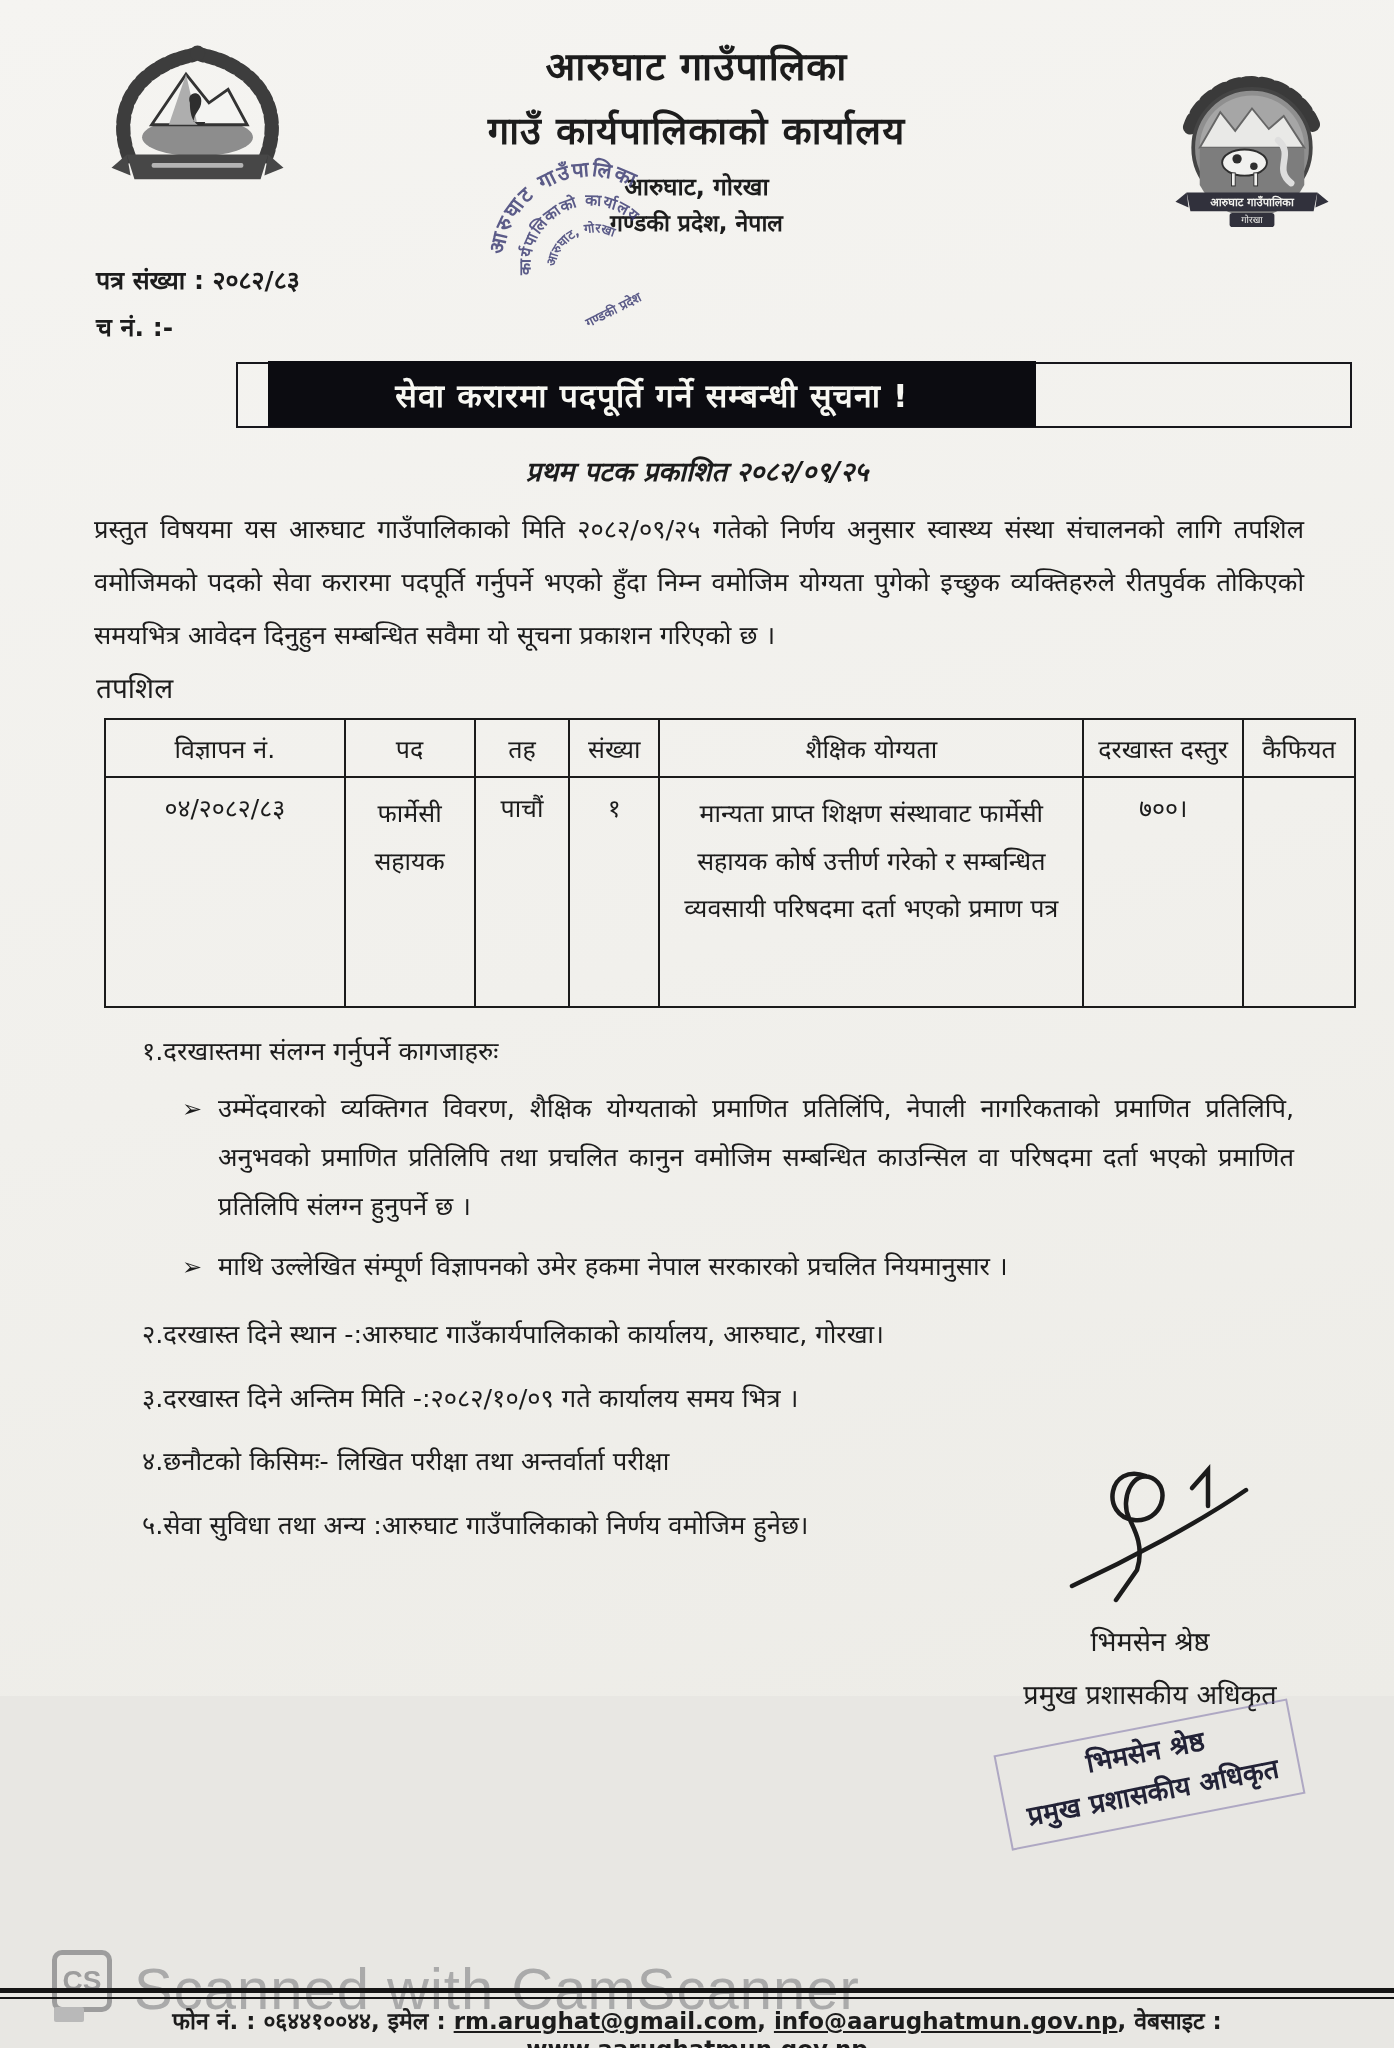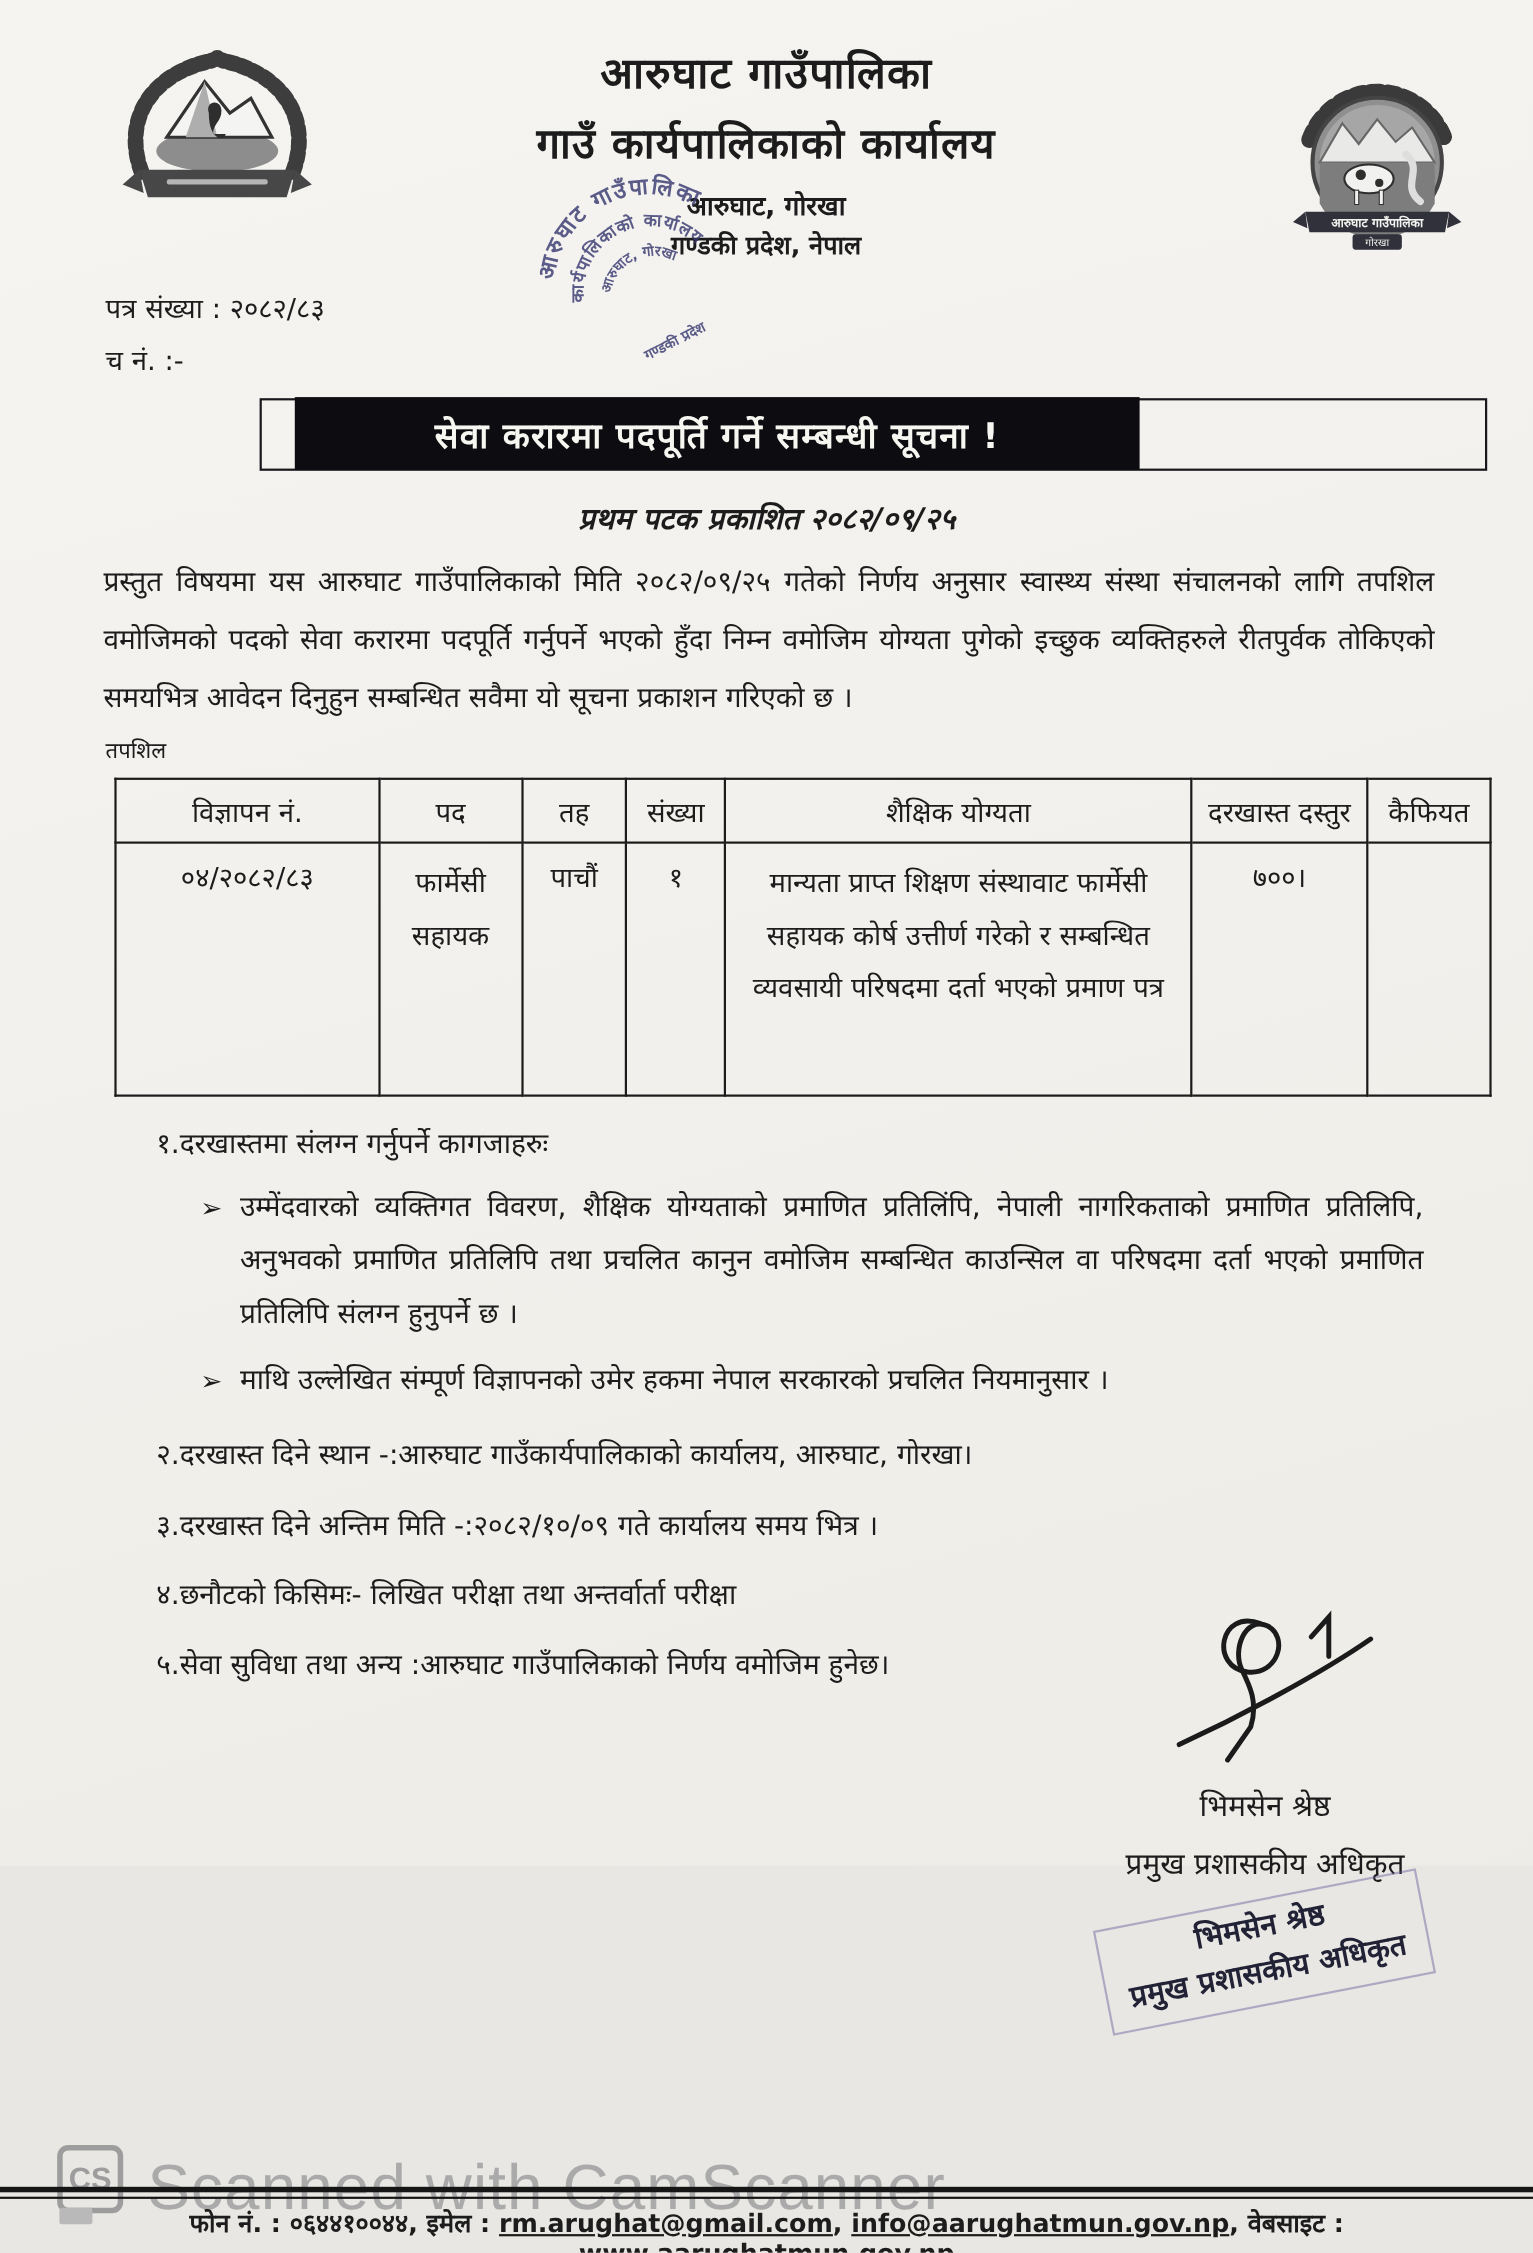--- a/index.html
+++ b/index.html
@@ -13,34 +13,34 @@
   
   .header{display:flex;padding:34px 58px 0 100px;align-items:flex-start;}
   .emblem-left{width:195px;height:172px;flex:0 0 auto;}
   .header-center{flex:1;text-align:center;margin-top:4px;margin-right:70px;}
   .org-name{font-size:39px;font-weight:bold;letter-spacing:1px;}
   .office-name{font-size:38px;font-weight:bold;margin-top:12px;letter-spacing:1px;}
   .addr1{font-size:24px;font-weight:bold;margin-top:14px;}
   .addr2{font-size:23px;font-weight:bold;margin-top:4px;}
   .emblem-right{width:168px;height:182px;flex:0 0 auto;margin-top:18px;}
   
-  .ref-block{margin:30px 0 0 96px;font-size:25px;font-weight:normal;line-height:1.0;}
+  .ref-block{margin:30px 0 0 96px;font-size:25px;font-weight:bold;line-height:1.0;}
   .ref-line{margin-bottom:22px;}
   
   .ink-stamp{position:absolute;left:468px;top:138px;width:236px;height:236px;
     transform:rotate(-27deg);opacity:.82;pointer-events:none;}
   
   .banner-box{margin:14px 42px 0 236px;border:2px solid #17171c;position:relative;height:62px;}
   .banner-bar{position:absolute;left:30px;top:-3px;height:66px;width:768px;
     background:#0c0c11;color:#f7f7f2;font-size:32px;font-weight:bold;
     display:flex;align-items:center;justify-content:center;letter-spacing:1px;}
   .published{ text-align:center;margin-top:24px;font-size:27px;font-weight:bold;font-style:italic;}
   
   .body-par{margin:14px 90px 0 94px;font-size:25.5px;line-height:2.08;text-align:justify;}
-  .tapsil{margin:6px 14px 0 96px;font-size:20px;font-weight:500;}
+  .tapsil{margin:6px 14px 0 96px;font-size:28px;font-weight:500;}
   
   table.notice{border-collapse:collapse;margin:12px 0 0 104px;width:1252px;font-size:25px;}
   table.notice th,table.notice td{border:2px solid #1b1b1b;padding:4px 8px;}
   table.notice th{height:48px;font-weight:500;text-align:center;font-size:25px;}
   table.notice td{height:212px;vertical-align:top;text-align:center;padding-top:12px;}
   td.qual{line-height:1.9;padding:12px 16px 6px 16px;}
   
   .notes{margin:24px 100px 0 142px;font-size:25.5px;}
   .note{margin-top:24px;line-height:1.55;}
   .bullets{margin:10px 0 0 40px;}

